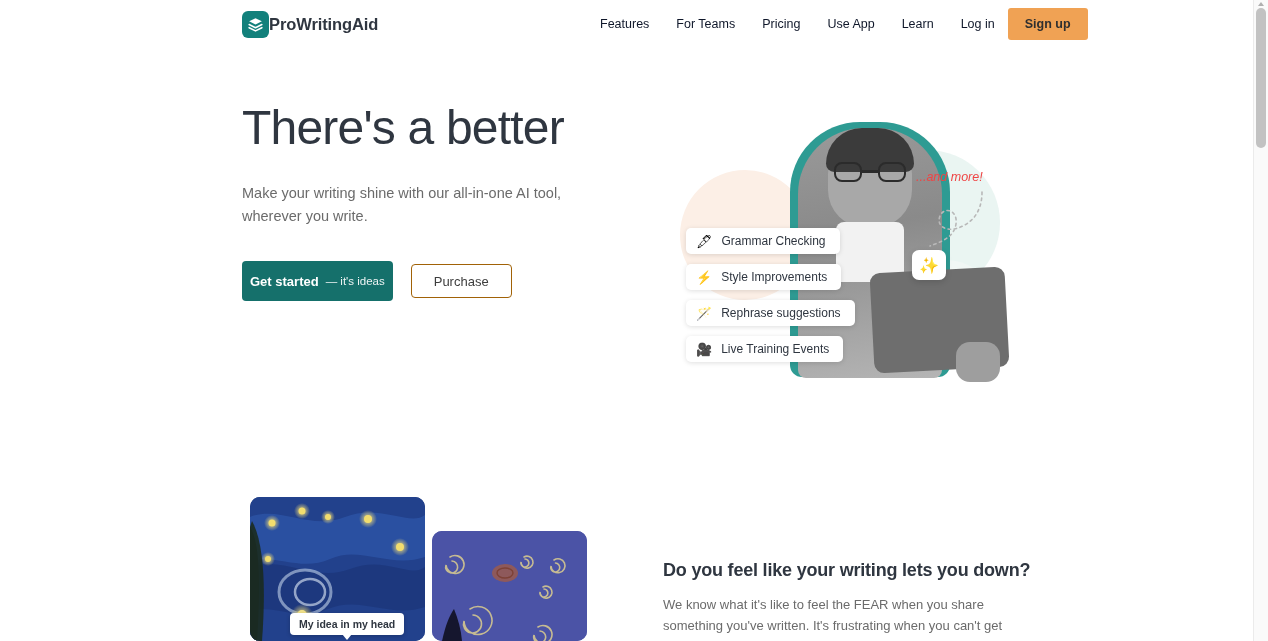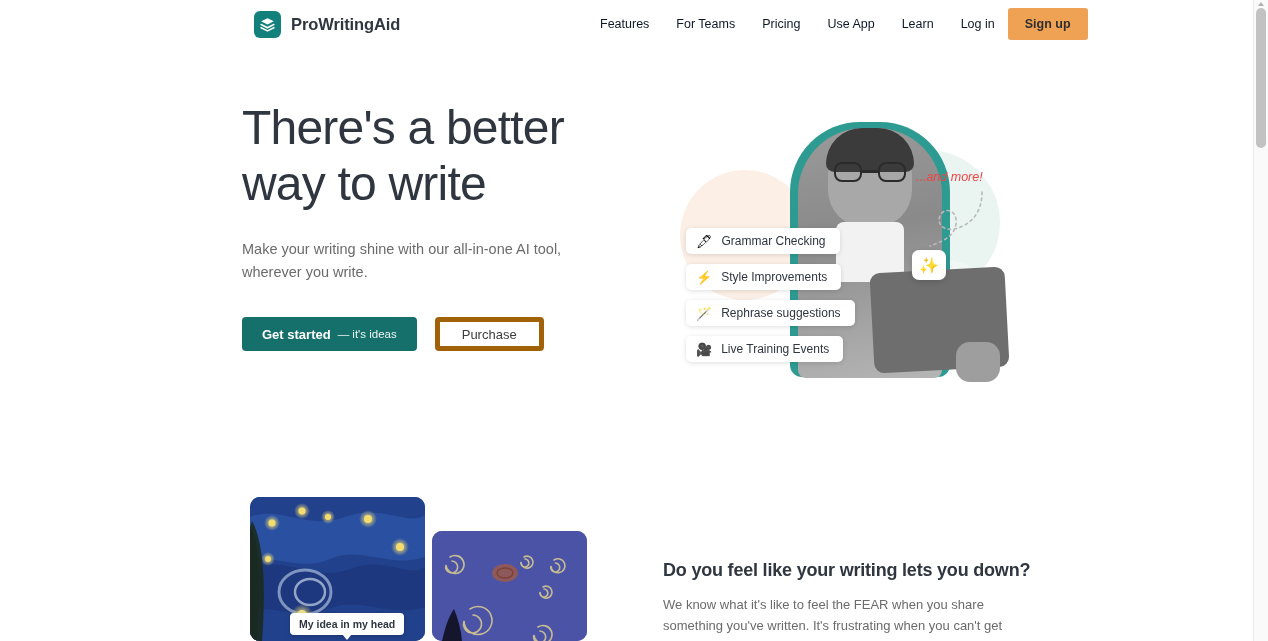--- a/index.html
+++ b/index.html
@@ -51,24 +51,23 @@
     position: absolute;
     top: 0; left: 0;
     width: 1253px;
     height: 48px;
     display: flex;
     align-items: center;
     background: #ffffff;
   }
   .brand {
     position: absolute;
-    left: 254px;
-    display: flex;
-    align-items: center;
-    gap: 10px;
+    left: 242px;
+    display: flex;
+    align-items: center;
   }
   .logo-mark {
     width: 27px; height: 27px;
     border-radius: 6px;
     background: #12807B;
     display: flex;
     align-items: center;
     justify-content: center;
   }
   .brand-name {
@@ -134,40 +133,40 @@
     margin-top: 33px;
     display: flex;
     align-items: center;
     gap: 18px;
   }
   .btn-primary {
     background: #15706B;
     color: #ffffff;
     border: none;
     border-radius: 4px;
-    padding: 0 20px;
-    height: 34px;
+    padding: 0 8px;
+    height: 40px;
     font-size: 13px;
     font-weight: bold;
     cursor: pointer;
     font-family: "Liberation Sans", sans-serif;
     display: flex;
     align-items: center;
     gap: 7px;
     white-space: nowrap;
   }
   .btn-primary .free-note {
     font-weight: normal;
     font-size: 11.5px;
     opacity: 0.92;
   }
   .btn-secondary {
     background: #ffffff;
     color: #3d3d3d;
-    border: 5px solid #a16207;
+    border: 1px solid #a16207;
     border-radius: 4px;
     height: 34px;
     padding: 0 22px;
     font-size: 13px;
     cursor: pointer;
     font-family: "Liberation Sans", sans-serif;
     white-space: nowrap;
   }
   .no-card {
     margin-top: 33px;
@@ -418,21 +417,20 @@
       <a class="nav-link">Learn</a>
       <a class="nav-link">Log in</a>
       <button class="signup-btn">Sign up</button>
     </nav>
 
   </div>
 
   <div class="hero-text">
     <h1 class="hero-title">
       <span>There's a better</span><br>
-      <span>way to write</span>
     </h1>
 
     <p class="hero-sub">Make your writing shine with our all-in-one AI tool, wherever you write.</p>
 
     <div class="hero-actions">
       <button class="btn-primary">
         <span>Get started</span>
         <span class="free-note">— it's ideas</span>
       </button>
       <button class="btn-secondary">Purchase</button>

